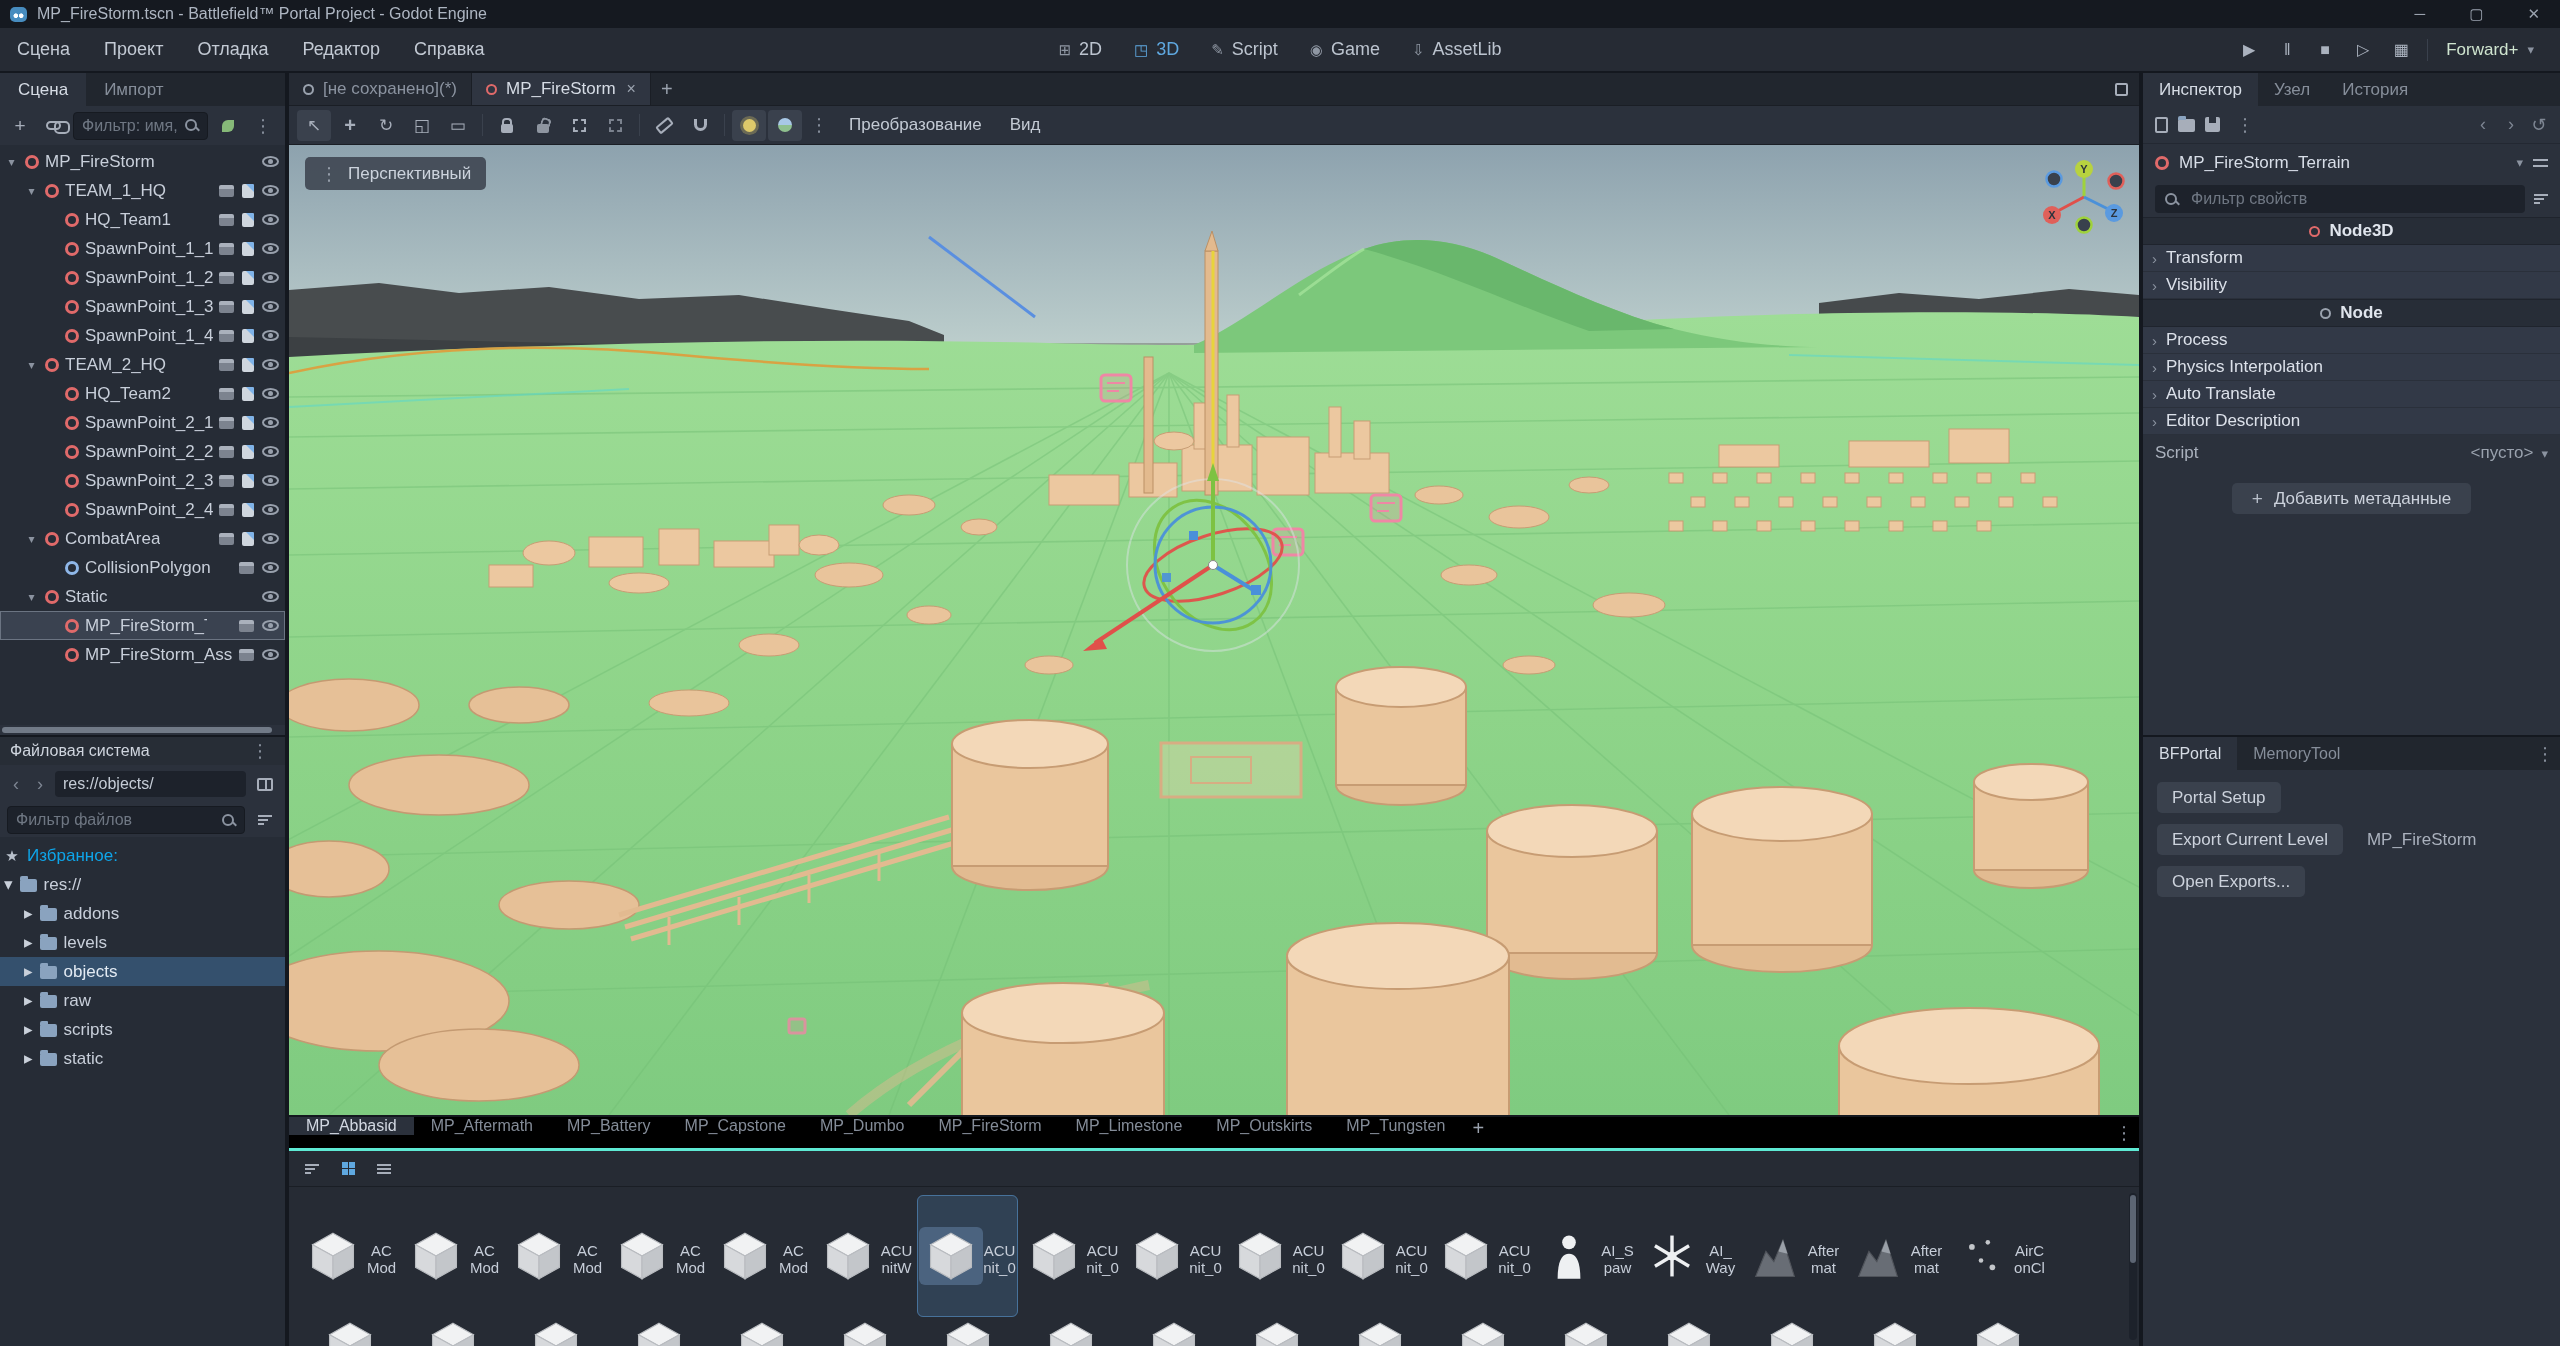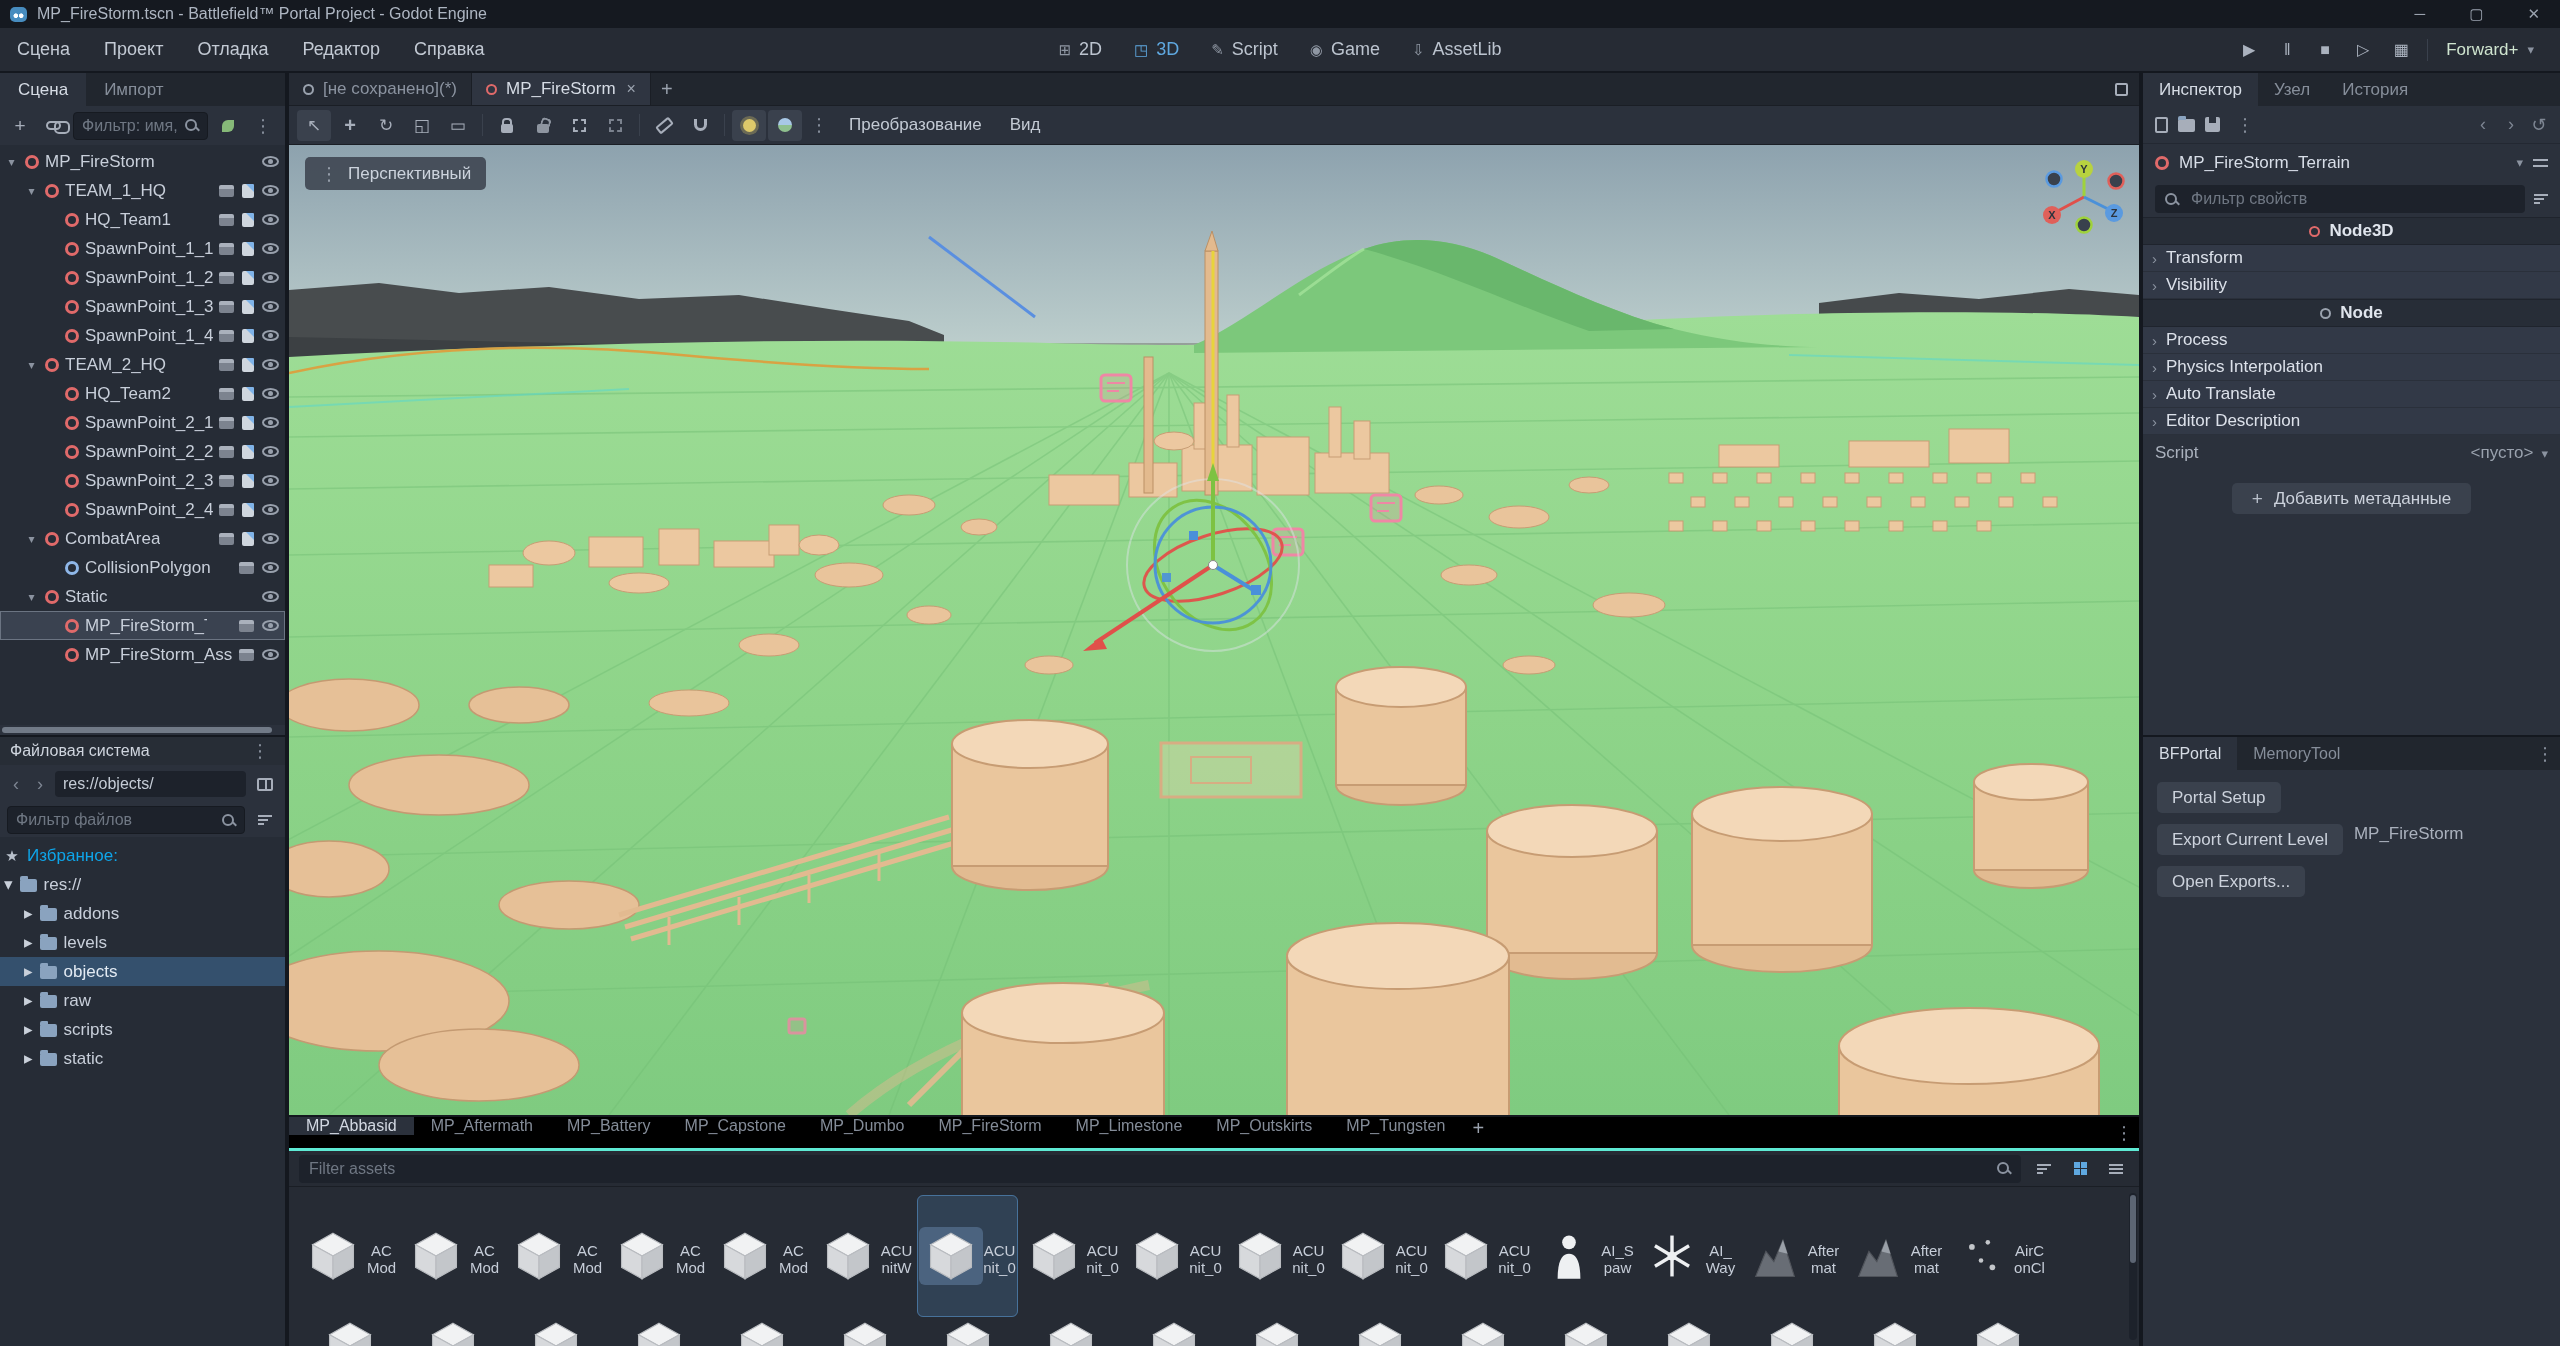--- a/index.html
+++ b/index.html
@@ -157,21 +157,21 @@
   .pcat .ar{color:#8b93a0;font-size:15px}
   .script-row{height:36px;display:flex;align-items:center;padding:0 12px;font-size:17px;color:#aab1bd;gap:8px;flex:none}
   .script-val{margin-left:auto;display:flex;align-items:center;gap:8px;color:#9aa2ae}
   .meta-btn{margin:12px auto 0;height:31px;padding:0 20px;background:#3a414d;border-radius:5px;display:flex;align-items:center;gap:11px;color:#ccd2dc;font-size:17px;width:max-content;flex:none}
   .meta-btn .plus{font-size:19px;color:#b7bec9}
 
   .bf-wrap{position:absolute;left:0;right:0;top:662px;bottom:0;border-top:2px solid #14181f;display:flex;flex-direction:column;background:#2b313c}
   .bf-tabs{height:33px;display:flex;align-items:stretch;background:#21262e;font-size:16px;flex:none}
   .bf-body{padding:12px 14px;display:flex;flex-direction:column;gap:11px;align-items:flex-start}
   .btn{height:31px;padding:0 15px;background:#3a414d;border-radius:5px;display:flex;align-items:center;color:#ccd2dc;font-size:17px}
-  .export-row{display:flex;gap:11px}
+  .export-row{display:flex;align-items:center;gap:24px}
   .export-label{color:#aab1bd;font-size:17px}
 </style>
 </head>
 <body>
 
 <svg width="0" height="0" style="position:absolute">
   <defs>
     <g id="g-cube">
       <polygon points="20,2 38,12 20,22 2,12" fill="#f1f2f3" stroke="#b9bcc0" stroke-width="1"></polygon>
       <polygon points="2,12 20,22 20,42 2,32" fill="#d7d9dc" stroke="#b9bcc0" stroke-width="1"></polygon>
@@ -818,24 +818,20 @@
       <span class="atab">MP_Dumbo</span>
       <span class="atab">MP_FireStorm</span>
       <span class="atab">MP_Limestone</span>
       <span class="atab">MP_Outskirts</span>
       <span class="atab">MP_Tungsten</span>
       <span class="tab-plus">+</span>
       <span class="tabs-spacer"></span>
       <span class="dots" style="align-self:center">⋮</span>
     </div>
     <div class="asset-filter">
-      <span class="af-input">
-        <input placeholder="Filter assets" style="">
-        <span class="i-search"></span>
-      </span>
       <span class="tool-ico">
           <span class="i-sortbars"></span>
         </span>
       <span class="tool-ico">
           <span class="i-grid4"></span>
         </span>
       <span class="tool-ico">
           <span class="i-listrows"></span>
         </span>
     </div>

